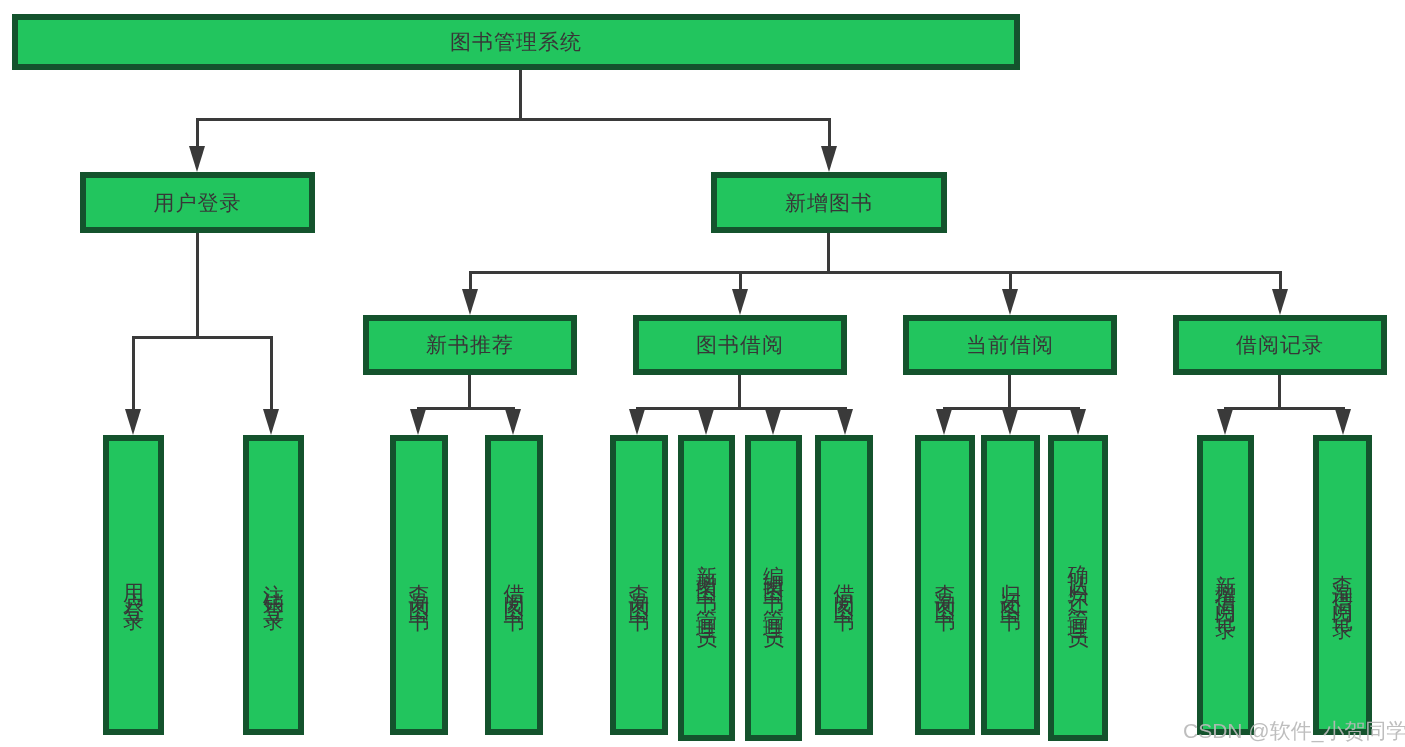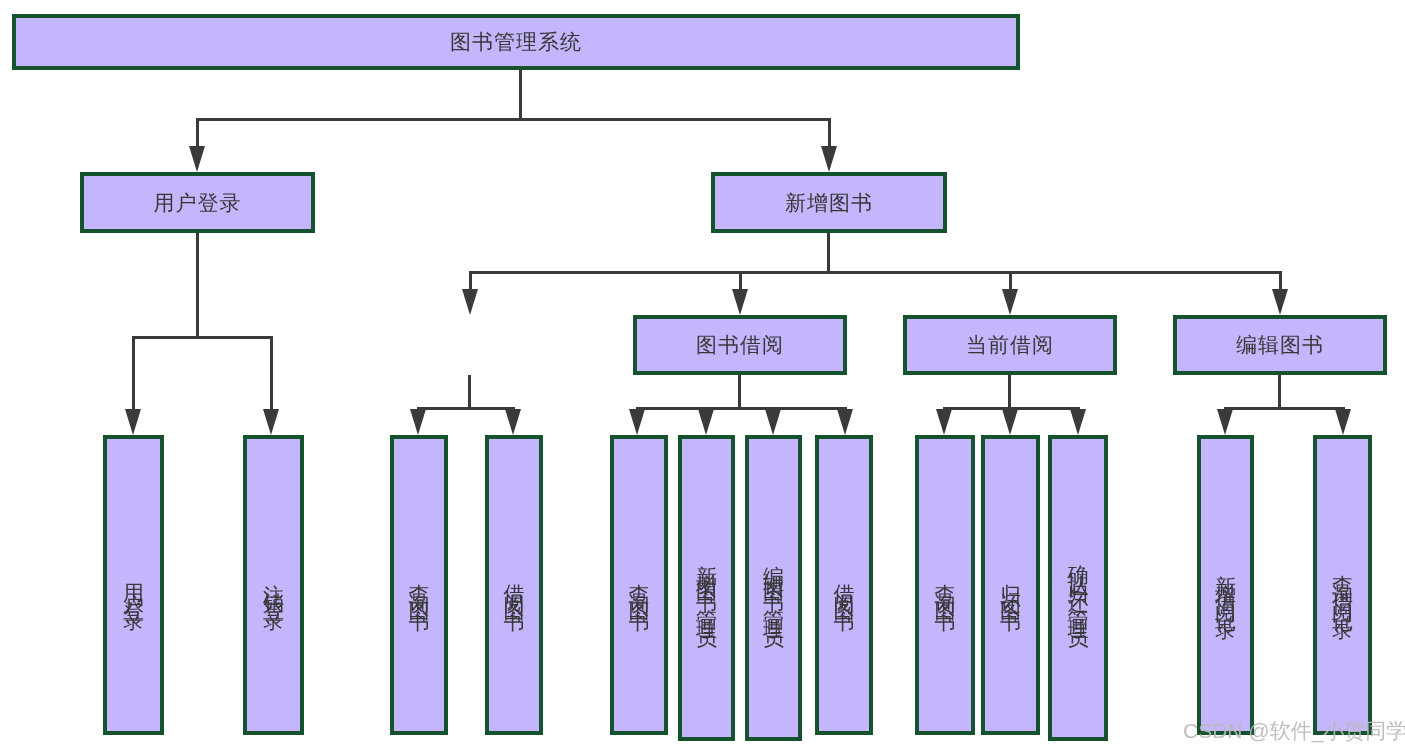--- a/index.html
+++ b/index.html
@@ -3,21 +3,21 @@
 <meta charset="utf-8">
 <style>
   html,body{margin:0;padding:0;background:#ffffff;}
   .canvas{
     position:relative;width:1405px;height:747px;background:#ffffff;
     font-family:"Liberation Sans","DejaVu Sans",sans-serif;
     color:#373737;overflow:hidden;
   }
   .box{
     position:absolute;box-sizing:border-box;
-    border:4px solid #14532d;background:#c4b5fd;
+    border:6px solid #14532d;background:#22c55e;
     display:flex;align-items:center;justify-content:center;
     font-size:21px;letter-spacing:1px;color:#373737;
   }
   .box.v{
     writing-mode:vertical-rl;text-orientation:mixed;
     letter-spacing:9px;font-size:21px;
   }
   .hl{position:absolute;height:3px;background:#3a3a3a;}
   .vl{position:absolute;width:3px;background:#3a3a3a;}
   .ar{
@@ -51,23 +51,24 @@
   <div class="hl" style="left:469px;top:271px;width:813px"></div>
   <div class="vl" style="left:469px;top:271px;height:22px"></div>
   <div class="vl" style="left:739px;top:271px;height:22px"></div>
   <div class="vl" style="left:1009px;top:271px;height:22px"></div>
   <div class="vl" style="left:1279px;top:271px;height:22px"></div>
   <div class="ar" style="left:462px;top:289px"></div>
   <div class="ar" style="left:732px;top:289px"></div>
   <div class="ar" style="left:1002px;top:289px"></div>
   <div class="ar" style="left:1272px;top:289px"></div>
 
+  <div class="box" style="left:363px;top:315px;width:214px;height:60px">新书推荐</div>
   <div class="box" style="left:633px;top:315px;width:214px;height:60px">图书借阅</div>
   <div class="box" style="left:903px;top:315px;width:214px;height:60px">当前借阅</div>
-  <div class="box" style="left:1173px;top:315px;width:214px;height:60px">编辑图书</div>
+  <div class="box" style="left:1173px;top:315px;width:214px;height:60px">借阅记录</div>
 
   <div class="vl" style="left:196px;top:233px;height:106px"></div>
   <div class="hl" style="left:132px;top:336px;width:141px"></div>
   <div class="vl" style="left:132px;top:336px;height:77px"></div>
   <div class="vl" style="left:270px;top:336px;height:77px"></div>
   <div class="ar" style="left:125px;top:409px"></div>
   <div class="ar" style="left:263px;top:409px"></div>
 
   <div class="vl" style="left:468px;top:375px;height:35px"></div>
   <div class="hl" style="left:417px;top:407px;width:98px"></div>

